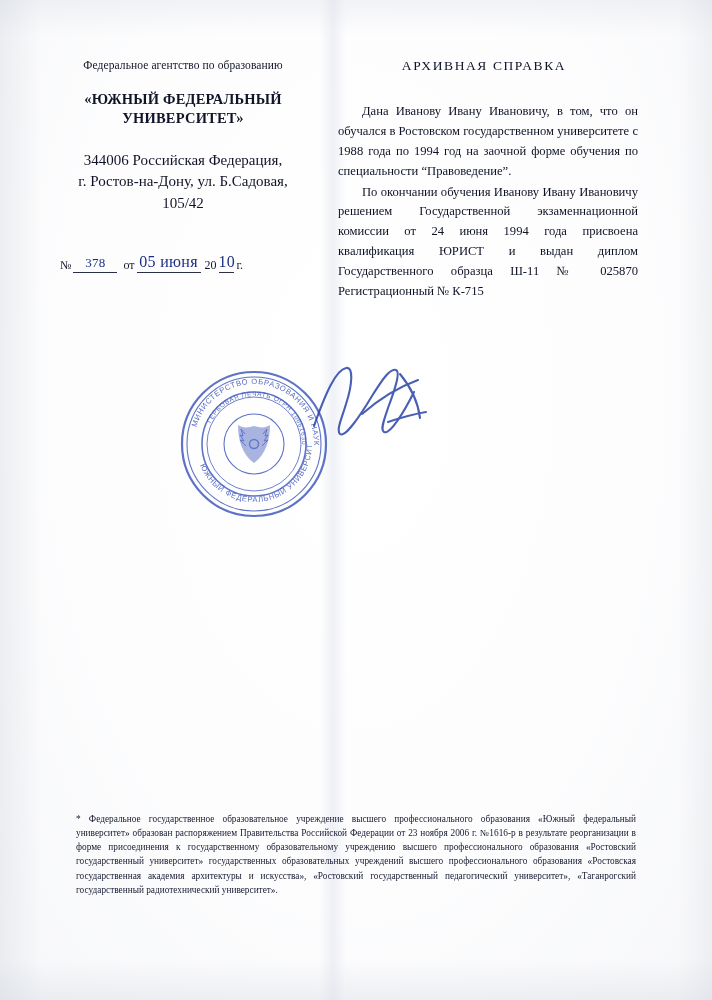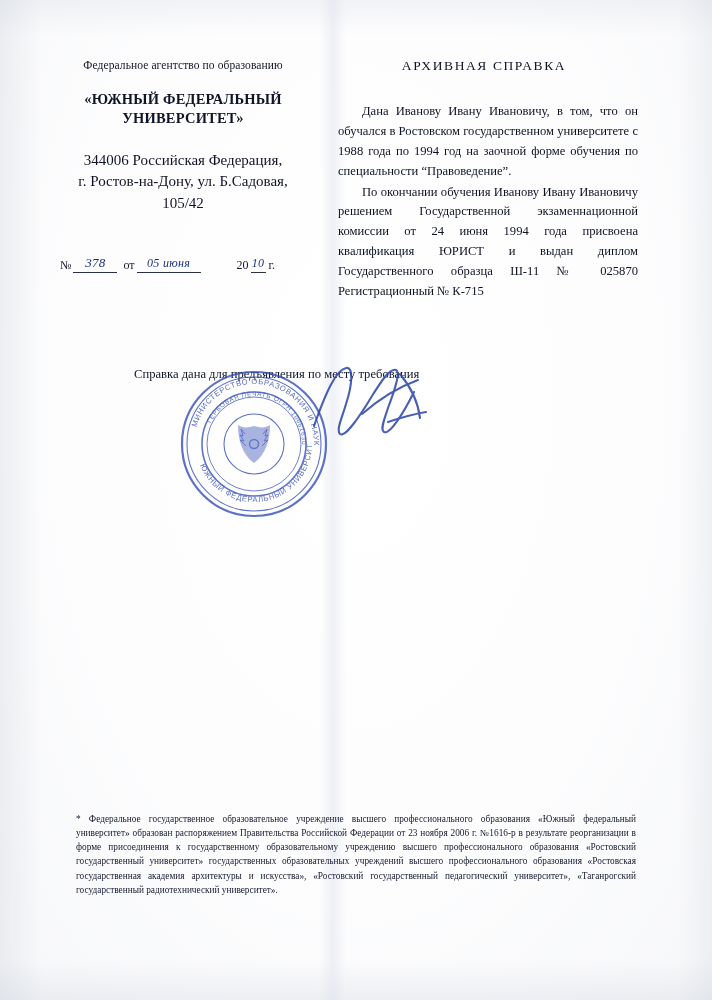--- a/index.html
+++ b/index.html
@@ -94,27 +94,26 @@
   }
   .fill.n { width: 44px; }
   .fill.d { width: 64px; }
   .fill.y { width: 15px; }
   .hand {
     position: absolute;
     left: 0; right: 0;
     bottom: 1px;
     text-align: center;
     font-family: "Liberation Serif", serif;
-    font-style: italic;
     font-size: 13px;
     color: #1c2f86;
     letter-spacing: 0.3px;
     margin-top: 40px;
   }
-  .hand.sm { font-size: 12px; text-align: center; }
+  .hand.sm { font-size: 16px; text-align: center; }
 
   
   .right-col {
     position: absolute;
     left: 330px;
     top: 58px;
     width: 308px;
     color: #0f1326;
   }
   .doc-title {
@@ -219,35 +218,34 @@
     <div class="numline">
       <div class="row">
         <span class="lbl">№</span>
         <span class="fill n">
           <span class="hand">378</span>
         </span>
         <span class="lbl" style="padding-left:6px;">от</span>
         <span class="fill d">
           <span class="hand sm">05 июня</span>
         </span>
-        <span class="lbl" style="padding-left:4px;margin-left:32px;">20</span>
+        <span class="lbl" style="padding-left:4px;">20</span>
         <span class="fill y">
           <span class="hand sm">10</span>
         </span>
         <span class="lbl" style="padding-left:3px;">г.</span>
       </div>
     </div>
 
     <div class="right-col">
       <div class="doc-title">АРХИВНАЯ СПРАВКА</div>
       <p class="para">Дана Иванову Ивану Ивановичу, в том, что он обучался в Ростовском государственном университете с 1988 года по 1994 год на заочной форме обучения по специальности “Правоведение”.</p>
       <p class="para">По окончании обучения Иванову Ивану Ивановичу решением Государственной экзаменнационной комиссии от 24 июня 1994 года присвоена квалификация ЮРИСТ и выдан диплом Государственного образца Ш-11 № 025870 Регистрационный № К-715</p>
     </div>
 
-    <div class="given-for">Справка дана для предъявления по месту требования</div>
 
 
     <svg class="signature" viewBox="0 0 150 96">
       <g fill="none" stroke="#2a44a8" stroke-width="2.1" stroke-linecap="round" stroke-linejoin="round" opacity="0.85">
         <path d="M14,74 C26,40 36,18 46,16 C54,14 52,34 46,52 C42,66 36,78 40,82 C45,86 60,64 72,44 C82,28 90,16 96,18 C101,20 94,40 88,56 C84,68 80,78 84,80 C90,83 104,60 114,40"></path>
         <path d="M62,62 C78,48 96,36 118,28"></path>
         <path d="M100,22 C110,34 118,50 120,66"></path>
         <path d="M88,70 C100,66 114,62 126,60"></path>
       </g>
     </svg>

